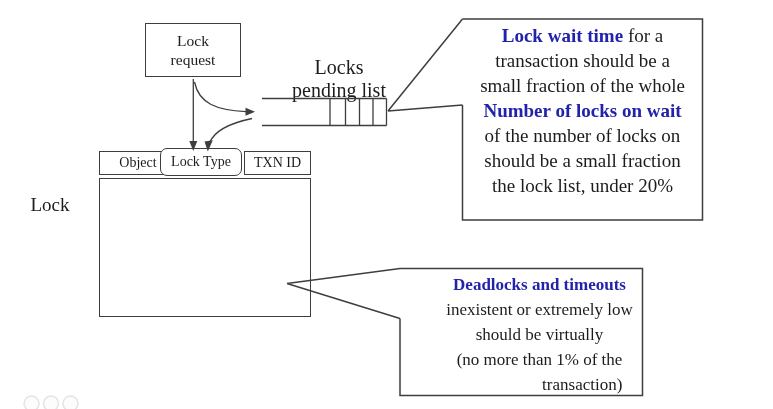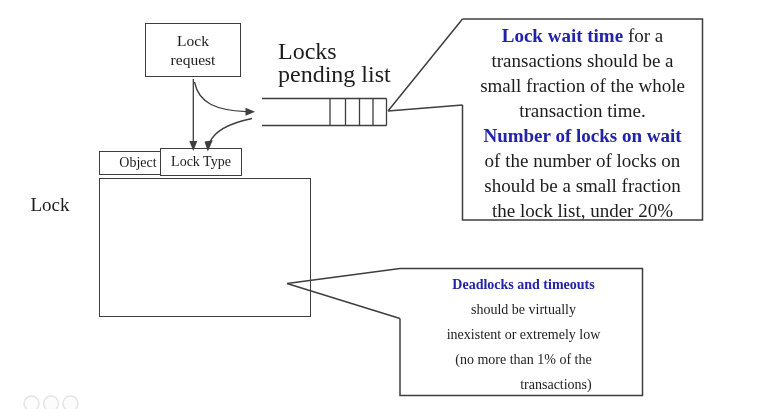--- a/index.html
+++ b/index.html
@@ -30,23 +30,24 @@
     box-sizing: border-box;
     display: flex; flex-direction: column;
     align-items: center; justify-content: center;
     font-size: 15.5px; line-height: 19px;
     z-index: 2;
   }
 
   
   .pending-label {
     position: absolute;
-    left: 278px; top: 40px;
+    left: 278px; top: 56px;
     width: 122px;
-    font-size: 24px; line-height: 23px;
+    font-size: 20px; line-height: 23px;
+    text-align: center;
     z-index: 3;
   }
 
   
   .locklist-label {
     position: absolute;
     left: 15px; top: 192px;
     width: 70px;
     font-size: 19px; line-height: 25px;
     text-align: center;
@@ -58,21 +59,21 @@
     position: absolute;
     border: 1.6px solid #3e3e3e;
     box-sizing: border-box;
     display: flex; align-items: center; justify-content: center;
     font-size: 14px;
     background: #ffffff;
     z-index: 2;
     white-space: nowrap;
   }
   .hdr-object   { left: 99px;  top: 151px; width: 78px; height: 24px; }
-  .hdr-locktype { left: 160px; top: 148px; width: 82px; height: 28px; }
+  .hdr-locktype { left: 160px; top: 148px; width: 82px; height: 28px; border-radius: 7px; }
   .hdr-txnid    { left: 244px; top: 151px; width: 67px; height: 24px; }
   .table-body {
     position: absolute;
     left: 99px; top: 178px;
     width: 212px; height: 139px;
     border: 1.6px solid #3e3e3e;
     box-sizing: border-box;
     background: transparent;
     z-index: 2;
   }
@@ -81,23 +82,23 @@
   .callout-top-text {
     position: absolute;
     left: 464px; top: 23px;
     width: 237px;
     font-size: 19px; line-height: 25px;
     text-align: center;
     z-index: 3;
   }
   .callout-bottom-text {
     position: absolute;
-    left: 404px; top: 272px;
+    left: 420px; top: 272px;
     width: 239px;
-    font-size: 14px; line-height: 25px;
+    font-size: 17px; line-height: 25px;
     text-align: center;
     z-index: 3;
   }
   .em { color: var(--emphasis, #2222aa); font-weight: bold; }
   .wrap-left { display: inline-block; text-align: right; }
 
   .ln  { fill: none; stroke: #3e3e3e; stroke-width: 1.3; }
   .ln2 { fill: none; stroke: #3e3e3e; stroke-width: 1.5; }
   .ah  { fill: #3e3e3e; stroke: none; }
   .dot { fill: #fcfcfc; stroke: #e4e4e4; stroke-width: 1.5; }
@@ -116,40 +117,40 @@
     <div>Locks</div>
     <div>pending list</div>
   </div>
 
   <div class="locklist-label">
     <div>Lock</div>
   </div>
 
   <div class="hdr-cell hdr-object">Object</div>
   <div class="hdr-cell hdr-locktype">Lock Type</div>
+  <div class="hdr-cell hdr-txnid">TXN ID</div>
   <div class="table-body"></div>
 
   <div class="callout-top-text">
     <div class="nowrap"><span class="em">Lock wait time</span><span> for a</span></div>
-    <div class="nowrap">transactions should be a</div>
+    <div class="nowrap">transaction should be a</div>
     <div class="nowrap">small fraction of the whole</div>
-    <div class="nowrap">transaction time.</div>
     <div class="nowrap em">Number of locks on wait</div>
     <div class="nowrap">of the number of locks on</div>
     <div class="nowrap">should be a small fraction</div>
     <div class="nowrap">the lock list, under 20%</div>
   </div>
 
   <div class="callout-bottom-text">
     <div class="nowrap em">Deadlocks and timeouts</div>
+    <div class="nowrap">inexistent or extremely low</div>
     <div class="nowrap">should be virtually</div>
-    <div class="nowrap">inexistent or extremely low</div>
     <div class="wrap-left">
       <div class="nowrap">(no more than 1% of the</div>
-      <div class="nowrap">transactions)</div>
+      <div class="nowrap">transaction)</div>
     </div>
   </div>
 
   <svg class="layer-svg" viewBox="0 0 773 409">
 
     <g>
       <path class="ln" d="M262,98.5 H386.5 M262,125.5 H386.5"></path>
       <path class="ln" d="M330,98.5 V125.5 M345.5,98.5 V125.5 M359.5,98.5 V125.5 M373,98.5 V125.5 M386.5,98.5 V125.5"></path>
     </g>
 

